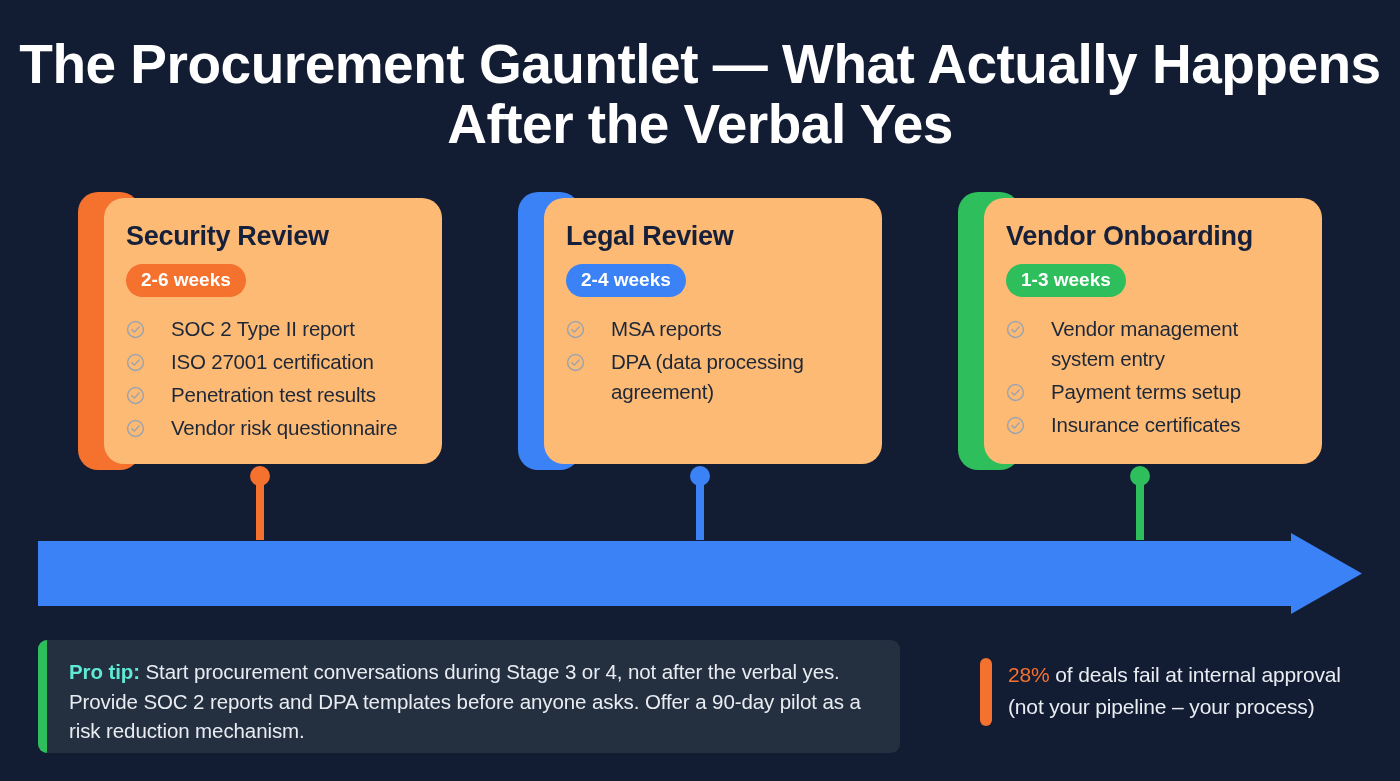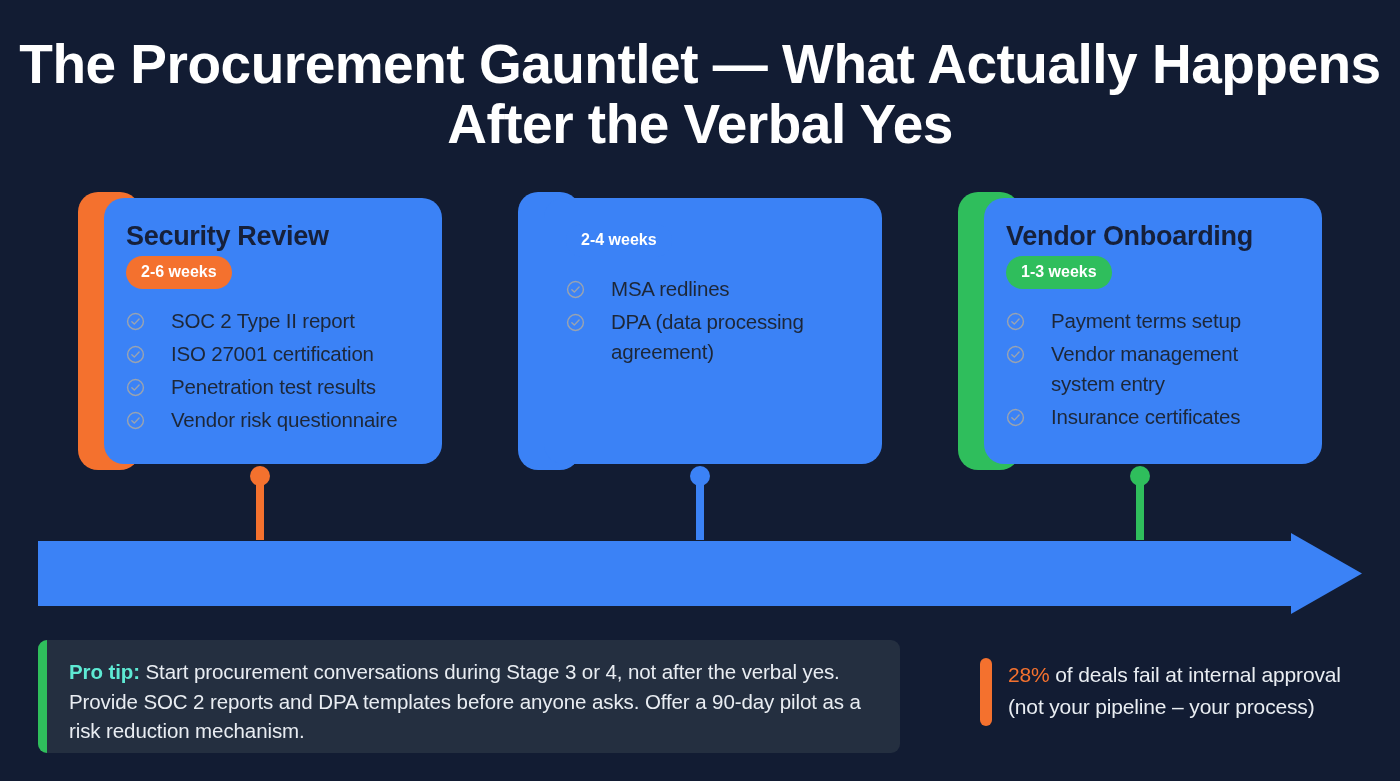--- a/index.html
+++ b/index.html
@@ -46,38 +46,38 @@
     width: 62px;
     height: 278px;
     border-radius: 20px;
   }
   .card {
     position: absolute;
     left: 26px;
     top: 6px;
     bottom: 6px;
     right: 0;
-    background: #3b82f6;
+    background: #fdba74;
     border-radius: 20px;
     padding: 22px 20px 2px 22px;
   }
   .card-title {
     color: #16203a;
     font-size: 27px;
     font-weight: bold;
     line-height: 32px;
     letter-spacing: -0.3px;
   }
   .badge {
     display: inline-block;
-    margin-top: 4px;
+    margin-top: 12px;
     padding: 5px 15px 6px 15px;
     border-radius: 999px;
     color: #ffffff;
-    font-size: 16px;
+    font-size: 19px;
     font-weight: bold;
     line-height: 22px;
   }
   .items { margin-top: 17px; }
   .item {
     display: flex;
     align-items: flex-start;
     margin-bottom: 3px;
     gap: 17px;
   }
@@ -240,30 +240,31 @@
           </span>
           <span class="item-text">Vendor risk questionnaire</span>
         </div>
       </div>
     </div>
   </div>
 
   <div class="card-wrap" style="left:518px; width:364px;">
     <div class="accent-bar" style="background:#3b82f6;"></div>
     <div class="card">
+      <div class="card-title">Legal Review</div>
       <div class="badge" style="background:#3b82f6;">2-4 weeks</div>
       <div class="items">
         <div class="item">
           <span class="check-icon">
             <svg viewBox="0 0 24 24" width="19" height="19">
                 <circle cx="12" cy="12" r="10" fill="none" stroke="#9aa3b0" stroke-width="1.8"></circle>
                 <path d="M7.4 12.2l3.1 3.1 6-6.4" fill="none" stroke="#9aa3b0" stroke-width="1.8" stroke-linecap="round" stroke-linejoin="round"></path>
               </svg>
           </span>
-          <span class="item-text">MSA redlines</span>
+          <span class="item-text">MSA reports</span>
         </div>
         <div class="item">
           <span class="check-icon">
             <svg viewBox="0 0 24 24" width="19" height="19">
                 <circle cx="12" cy="12" r="10" fill="none" stroke="#9aa3b0" stroke-width="1.8"></circle>
                 <path d="M7.4 12.2l3.1 3.1 6-6.4" fill="none" stroke="#9aa3b0" stroke-width="1.8" stroke-linecap="round" stroke-linejoin="round"></path>
               </svg>
           </span>
           <span class="item-text">DPA (data processing agreement)</span>
         </div>
@@ -277,30 +278,30 @@
       <div class="card-title">Vendor Onboarding</div>
       <div class="badge" style="background:#2fbe5c;text-align:right;">1-3 weeks</div>
       <div class="items">
         <div class="item">
           <span class="check-icon">
             <svg viewBox="0 0 24 24" width="19" height="19">
                 <circle cx="12" cy="12" r="10" fill="none" stroke="#9aa3b0" stroke-width="1.8"></circle>
                 <path d="M7.4 12.2l3.1 3.1 6-6.4" fill="none" stroke="#9aa3b0" stroke-width="1.8" stroke-linecap="round" stroke-linejoin="round"></path>
               </svg>
           </span>
+          <span class="item-text">Vendor management system entry</span>
+        </div>
+        <div class="item">
+          <span class="check-icon">
+            <svg viewBox="0 0 24 24" width="19" height="19">
+                <circle cx="12" cy="12" r="10" fill="none" stroke="#9aa3b0" stroke-width="1.8"></circle>
+                <path d="M7.4 12.2l3.1 3.1 6-6.4" fill="none" stroke="#9aa3b0" stroke-width="1.8" stroke-linecap="round" stroke-linejoin="round"></path>
+              </svg>
+          </span>
           <span class="item-text">Payment terms setup</span>
-        </div>
-        <div class="item">
-          <span class="check-icon">
-            <svg viewBox="0 0 24 24" width="19" height="19">
-                <circle cx="12" cy="12" r="10" fill="none" stroke="#9aa3b0" stroke-width="1.8"></circle>
-                <path d="M7.4 12.2l3.1 3.1 6-6.4" fill="none" stroke="#9aa3b0" stroke-width="1.8" stroke-linecap="round" stroke-linejoin="round"></path>
-              </svg>
-          </span>
-          <span class="item-text">Vendor management system entry</span>
         </div>
         <div class="item">
           <span class="check-icon">
             <svg viewBox="0 0 24 24" width="19" height="19">
                 <circle cx="12" cy="12" r="10" fill="none" stroke="#9aa3b0" stroke-width="1.8"></circle>
                 <path d="M7.4 12.2l3.1 3.1 6-6.4" fill="none" stroke="#9aa3b0" stroke-width="1.8" stroke-linecap="round" stroke-linejoin="round"></path>
               </svg>
           </span>
           <span class="item-text">Insurance certificates</span>
         </div>

